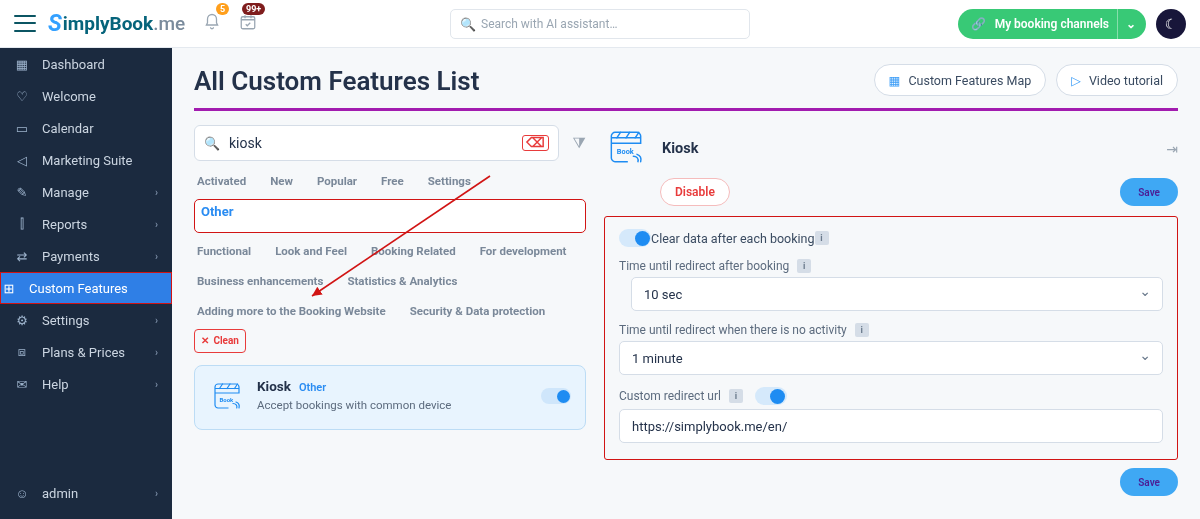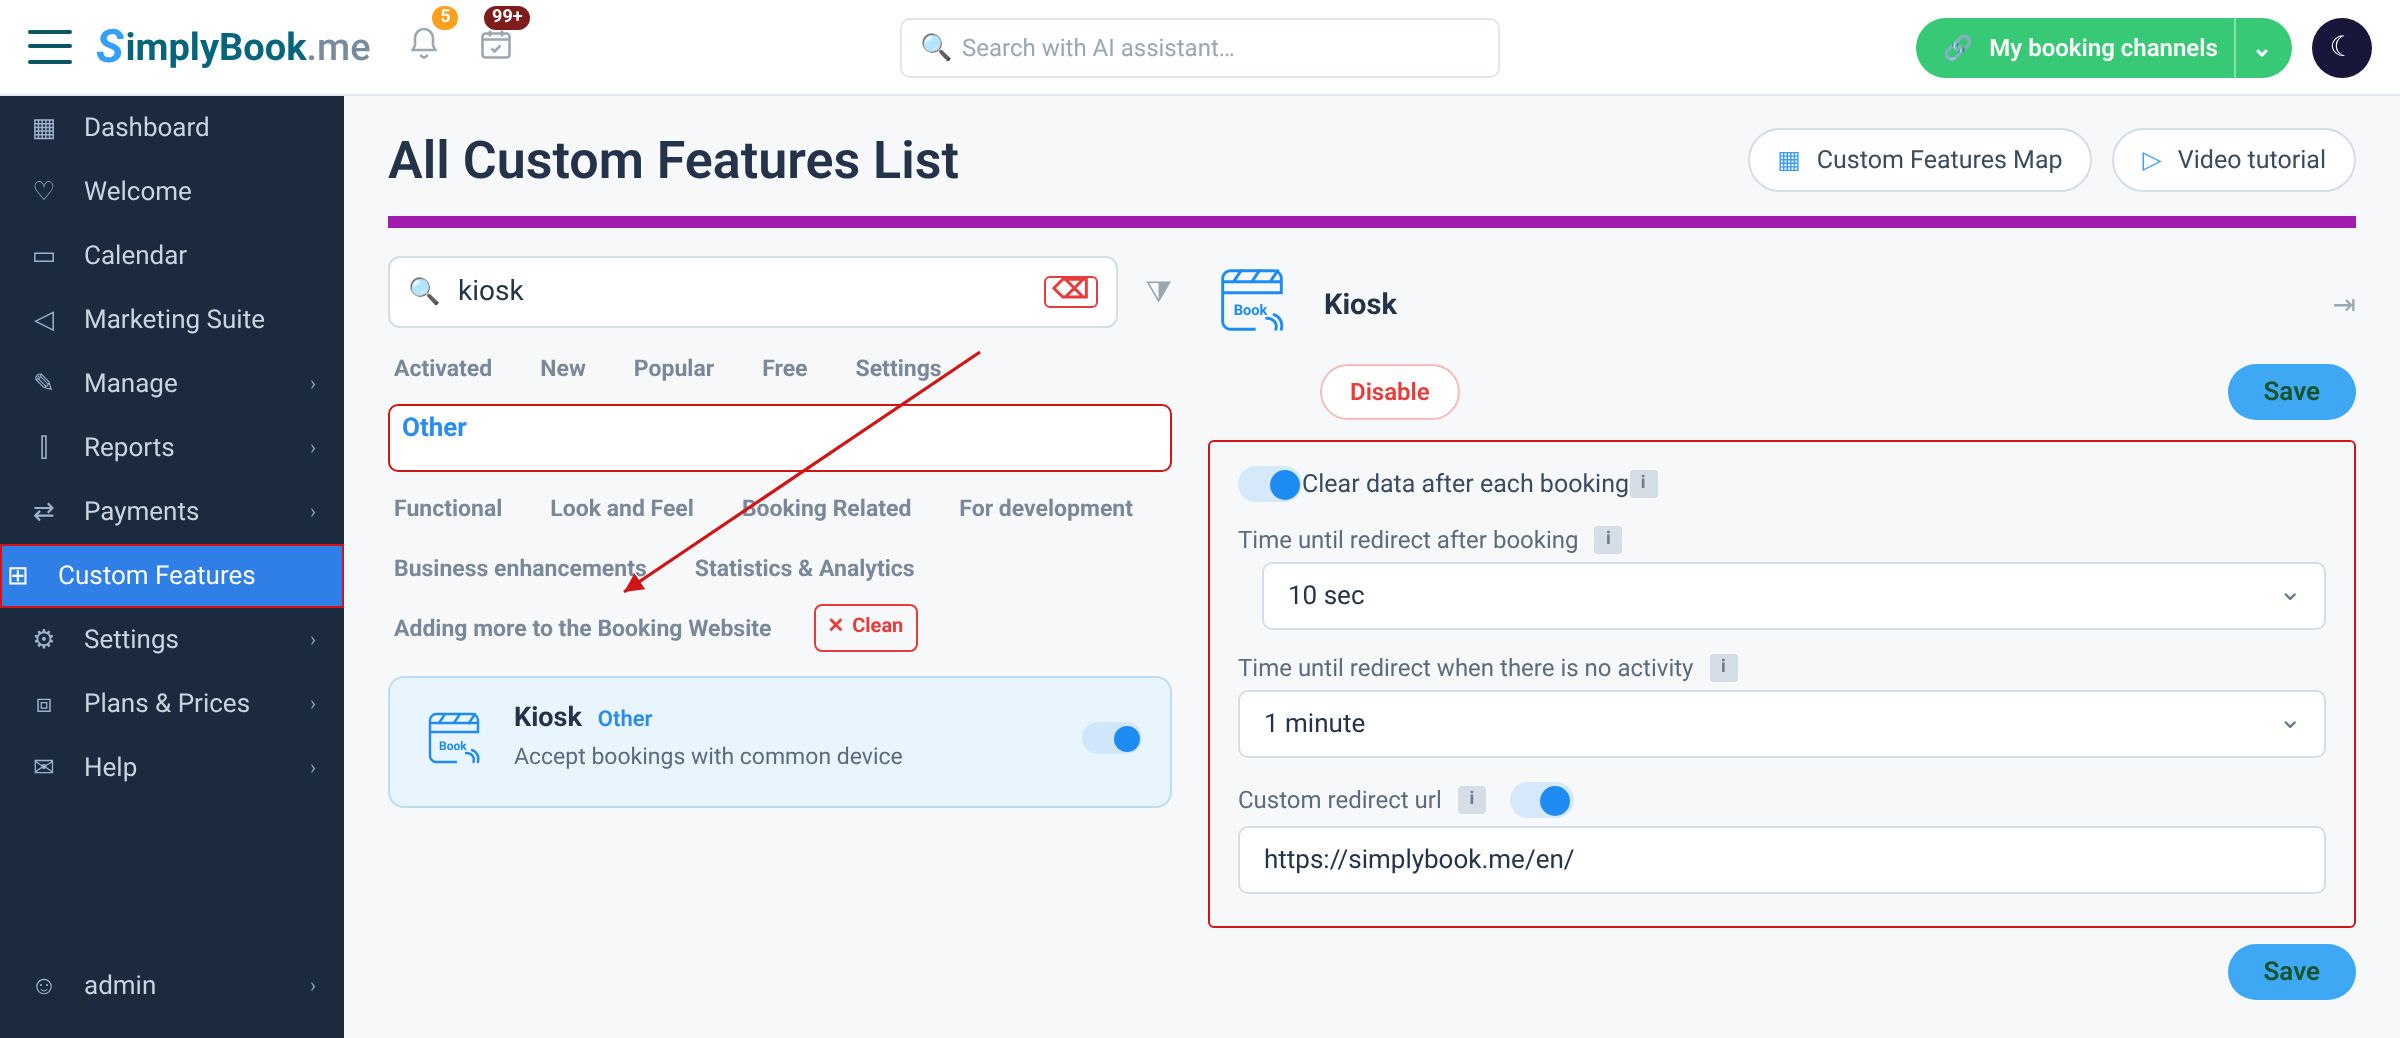--- a/index.html
+++ b/index.html
@@ -28,21 +28,21 @@
   .sidebar { width:172px; background:#1b2a3f; color:#cbd5e1; display:flex; flex-direction:column; font-size:13px;}
   .side-item { height:32px; display:flex; align-items:center; padding:0 14px; gap:12px; cursor:pointer; position:relative;}
   .side-item.active { background:#2f7fe6; color:#fff;}
   .side-item .chev { margin-left:auto; font-size:10px; color:#8da0b8;}
   .side-icon { width:16px; text-align:center; color:#9db3cc; font-size:13px;}
   .side-item.active .side-icon{ color:#fff; }
   .side-hilite { border:1.5px solid #d11414; padding:0; }
   .side-admin { margin-top:auto; margin-bottom:10px; }
   
   .main { flex:1; padding:16px 22px 12px 22px; display:flex; flex-direction:column; overflow:hidden;}
-  .page-head { display:flex; align-items:flex-end; justify-content:space-between; border-bottom:6px solid #a21caf; padding-bottom:12px; margin-bottom:14px;}
+  .page-head { display:flex; align-items:flex-end; justify-content:space-between; border-bottom:3px solid #a21caf; padding-bottom:12px; margin-bottom:14px;}
   .page-title { font-size:26px; font-weight:600; color:#24324a;}
   .head-btns { display:flex; gap:10px;}
   .hbtn { height:32px; border:1px solid #d5dde7; border-radius:16px; background:#fff; display:flex; align-items:center; padding:0 14px; gap:8px; font-size:12.5px; color:#3a4b61; cursor:pointer;}
   .hbtn svg, .hbtn .ic { color:#3a9cf7;}
   .hbtn.play .ic{ color:#3a9cf7;}
   .content-row { display:flex; gap:18px; flex:1; overflow:hidden;}
   
   .leftcol { width:392px; flex:0 0 392px;}
   .search-filter-row{ display:flex; align-items:center; gap:14px; margin-bottom:8px;}
   .feat-search { flex:1; position:relative;}
@@ -62,21 +62,21 @@
   .feat-desc { color:#5c6b7e; font-size:11.5px; margin-top:4px;}
   .switch { margin-left:auto; align-self:center; }
   .sw { width:30px; height:16px; background:#cfe6fb; border-radius:10px; position:relative; display:inline-block;}
   .sw::after{ content:""; width:13px; height:13px; background:#1e8cf2; border-radius:50%; position:absolute; top:1.5px; right:1.5px;}
   
   .rightcol { flex:1; display:flex; flex-direction:column; overflow:hidden;}
   .detail-head { display:flex; align-items:center; gap:14px; margin-bottom:6px;}
   .detail-title { font-weight:700; font-size:14.5px; color:#24324a; flex:1;}
   .collapse-ic { color:#9aa6b2; font-size:14px;} 
   .disable-btn { border:1px solid #f5bcbc; color:#e83b3b; background:#fff; height:28px; padding:0 14px; border-radius:14px; font-size:12px; font-weight:600;}
-  .save-btn { background:#3fa8f4; color:#14532d; height:28px; padding:0 18px; border-radius:14px; font-size:13px; font-weight:600; border:none;}
+  .save-btn { background:#3fa8f4; color:#4c1d95; height:28px; padding:0 18px; border-radius:14px; font-size:10px; font-weight:600; border:none;}
   .settings-box { border:1.5px solid #d11414; border-radius:3px; padding:12px 14px 16px 14px; display:flex; flex-direction:column; gap:12px; background:#fff0;}
   .row-toggle { display:flex; align-items:center; font-size:12.5px; color:#3a4b61;}
   .info-ic { width:14px; height:14px; background:#d5dde7; color:#6a7a8c; font-size:9px; border-radius:2px; display:inline-flex; align-items:center; justify-content:center; font-weight:700;}
   .toggle { width:32px; height:18px; border-radius:10px; background:#d5e9fb; position:relative; display:inline-block;}
   .toggle::after{ content:""; width:15px; height:15px; background:#1e8cf2; border-radius:50%; position:absolute; top:1.5px; right:1.5px;}
   .field-lbl { font-size:12px; color:#5c6b7e; display:flex; align-items:center; gap:8px;}
   .sel { width:100%; height:34px; border:1px solid #d5dde7; border-radius:5px; padding:0 30px 0 12px; font-size:13px; color:#24324a; background:#fff; appearance:none; position:relative;}
   .sel-wrap{ position:relative;}
   .sel-wrap::after{ content:"⌄"; position:absolute; right:12px; top:6px; color:#6a7a8c; font-size:14px; pointer-events:none;}
   .txt { width:100%; height:34px; border:1px solid #d5dde7; border-radius:5px; padding:0 12px; font-size:13px; color:#24324a; background:#fff;}
@@ -224,20 +224,21 @@
           <span class="chip">Free</span>
           <span class="chip">Settings</span>
           <span class="chip sel">Other</span>
           <span class="chip">Functional</span>
           <span class="chip">Look and Feel</span>
           <span class="chip">Booking Related</span>
           <span class="chip">For development</span>
           <span class="chip">Business enhancements</span>
           <span class="chip">Statistics &amp; Analytics</span>
           <span class="chip">Adding more to the Booking Website</span>
+          <span class="chip">Security &amp; Data protection</span>
           <span class="chip clean">
               <span>✕</span>
               <span>Clean</span>
             </span>
         </div>
 
         <div class="feat-card">
           <div class="kiosk-icon">
             <svg class="kiosk-svg" width="36" height="36" viewBox="0 0 48 48">
                 <path d="M8 12c0-2 2-4 4-4h24c2 0 4 2 4 4v2H8zM8 14h32v6H8zM8 20v16c0 2 2 4 4 4h14"></path>

